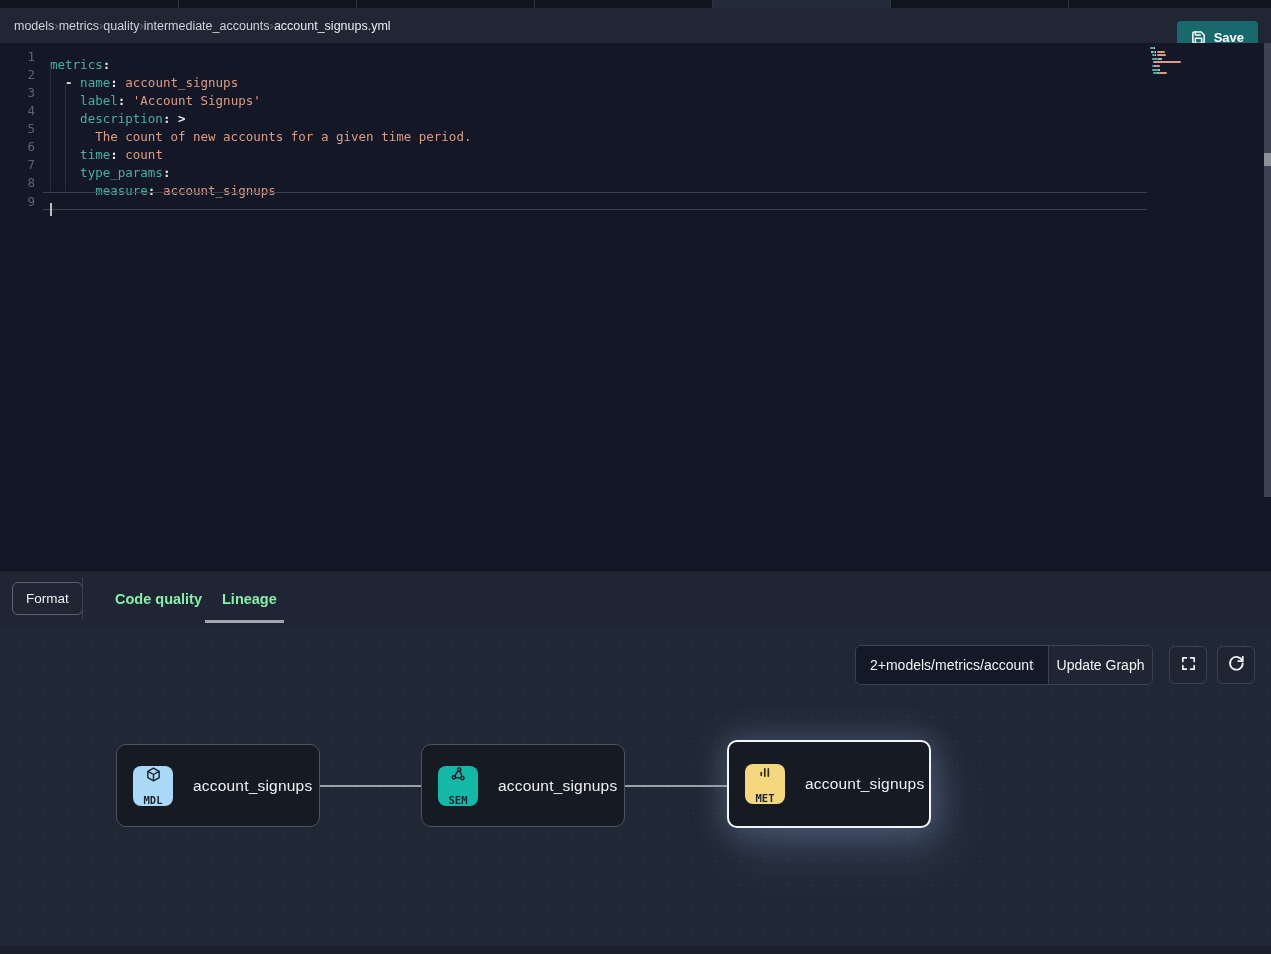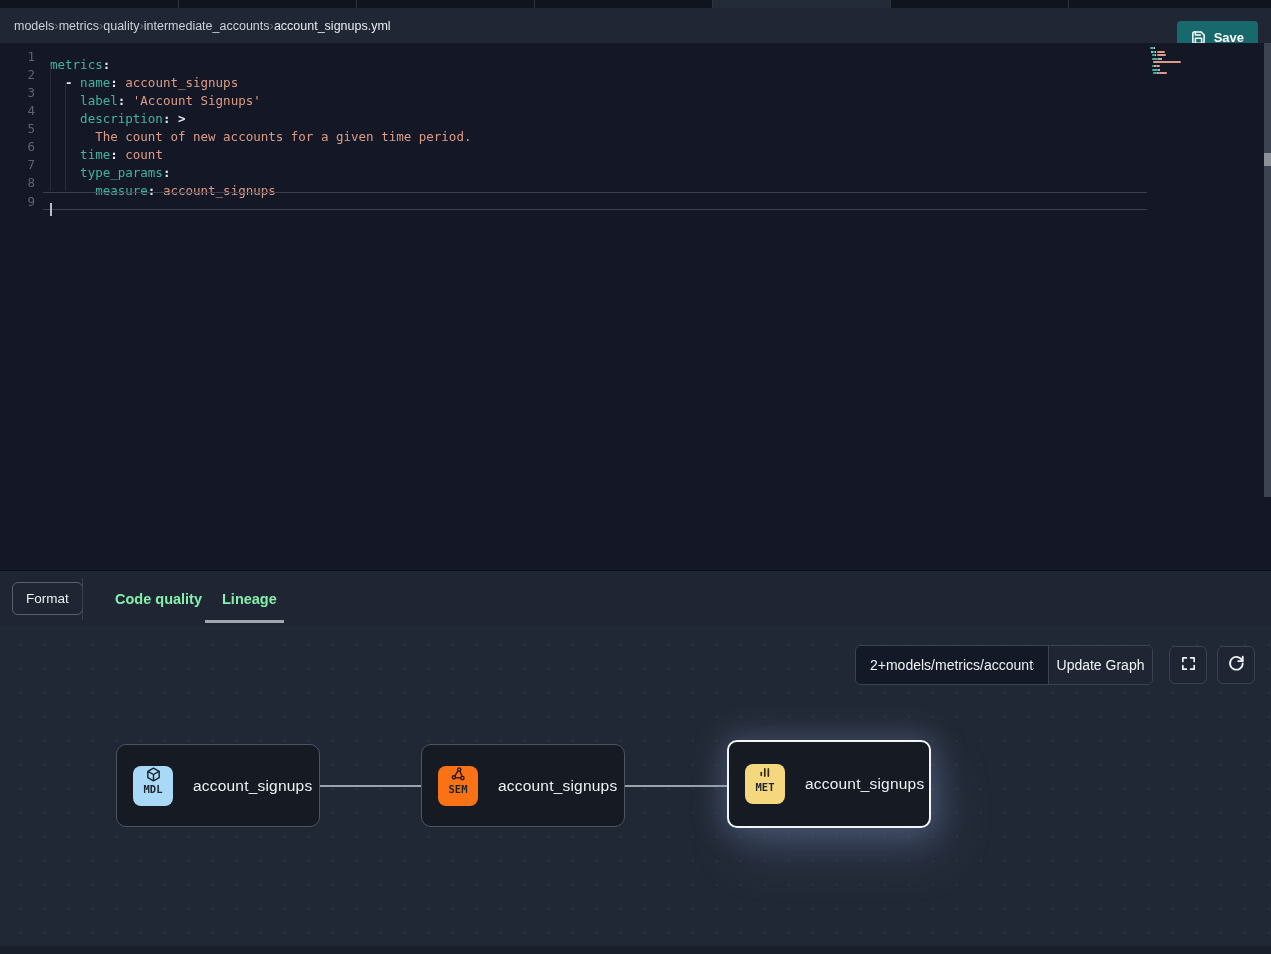--- a/index.html
+++ b/index.html
@@ -64,21 +64,21 @@
   .graph-input-group { position:absolute; left:855px; top:19px; height:40px; display:flex; border:1px solid #3c4350; border-radius:6px; overflow:hidden; }
   .graph-input { width:192px; height:100%; background:#141927; border:none; outline:none; color:#f0f2f5; font-size:14px; padding:0 14px; font-family:"Liberation Sans", sans-serif; }
   .update-graph-btn { width:104px; height:100%; background:#1f2532; border:none; border-left:1px solid #3c4350; color:#f2f4f6; font-size:14px; cursor:pointer; font-family:"Liberation Sans", sans-serif; }
   .icon-btn { position:absolute; top:20px; width:38px; height:38px; background:#1f2532; border:1px solid #3c4350; border-radius:6px; display:flex; align-items:center; justify-content:center; cursor:pointer; }
   .fullscreen-btn { left:1169px; }
   .refresh-btn { left:1217px; }
 
   
   .node { position:absolute; width:204px; height:83px; background:#151a23; border:1px solid #4d5560; border-radius:10px; display:flex; align-items:center; padding-left:16px; cursor:pointer; }
   .node.selected { height:88px; border:2px solid #f2f5f8; box-shadow:0 0 30px 6px rgba(130,150,190,0.30), 12px 26px 48px rgba(92,112,152,0.30); }
-  .icon-tile { width:40px; height:40px; border-radius:8px; display:flex; flex-direction:column; align-items:center; justify-content:flex-start; flex:0 0 auto; }
+  .icon-tile { width:40px; height:40px; border-radius:8px; display:flex; flex-direction:column; align-items:center; justify-content:space-between; flex:0 0 auto; }
   .icon-tile svg { display:block; margin-bottom:1px; }
   .tile-badge { font-family:"DejaVu Sans Mono", monospace; font-size:10.5px; font-weight:bold; color:#1c2430; line-height:11px; }
   .node-label { margin-left:20px; font-size:15.5px; font-weight:500; color:#eef1f5; letter-spacing:0.2px; }
   .edge { position:absolute; height:2px; background:#9aa2ac; top:159px; }
 </style>
 </head>
 <body>
 
 <div class="tab-strip">
   <div class="seg" style="width:178px"></div>
@@ -217,21 +217,21 @@
         <div class="icon-tile" style="background: rgb(169, 217, 246);">
           <svg width="17" height="17" viewBox="0 0 24 24" fill="none" stroke="#17222e" stroke-width="2" stroke-linejoin="round">
             <path d="M12 3l8 4.5v9L12 21l-8-4.5v-9L12 3z"></path>
             <path d="M12 12l8-4.5M12 12L4 7.5M12 12v9"></path>
           </svg>
           <span class="tile-badge">MDL</span>
         </div>
         <span class="node-label">account_signups</span>
       </div>
       <div class="node" style="left: 421px; top: 118px;">
-        <div class="icon-tile" style="background: #f97316;">
+        <div class="icon-tile" style="background: #14b8a6;">
           <svg width="17" height="17" viewBox="0 0 24 24" fill="none" stroke="#2e1720" stroke-width="2" stroke-linejoin="round">
             <circle cx="13" cy="5" r="2.3"></circle>
             <circle cx="5.5" cy="16" r="2.3"></circle>
             <circle cx="17.5" cy="17" r="2.3"></circle>
             <path d="M11.2 6.8L7 14M14 7l3 7.8M7.8 16.4l7.4.5"></path>
           </svg>
           <span class="tile-badge">SEM</span>
         </div>
         <span class="node-label">account_signups</span>
       </div>

